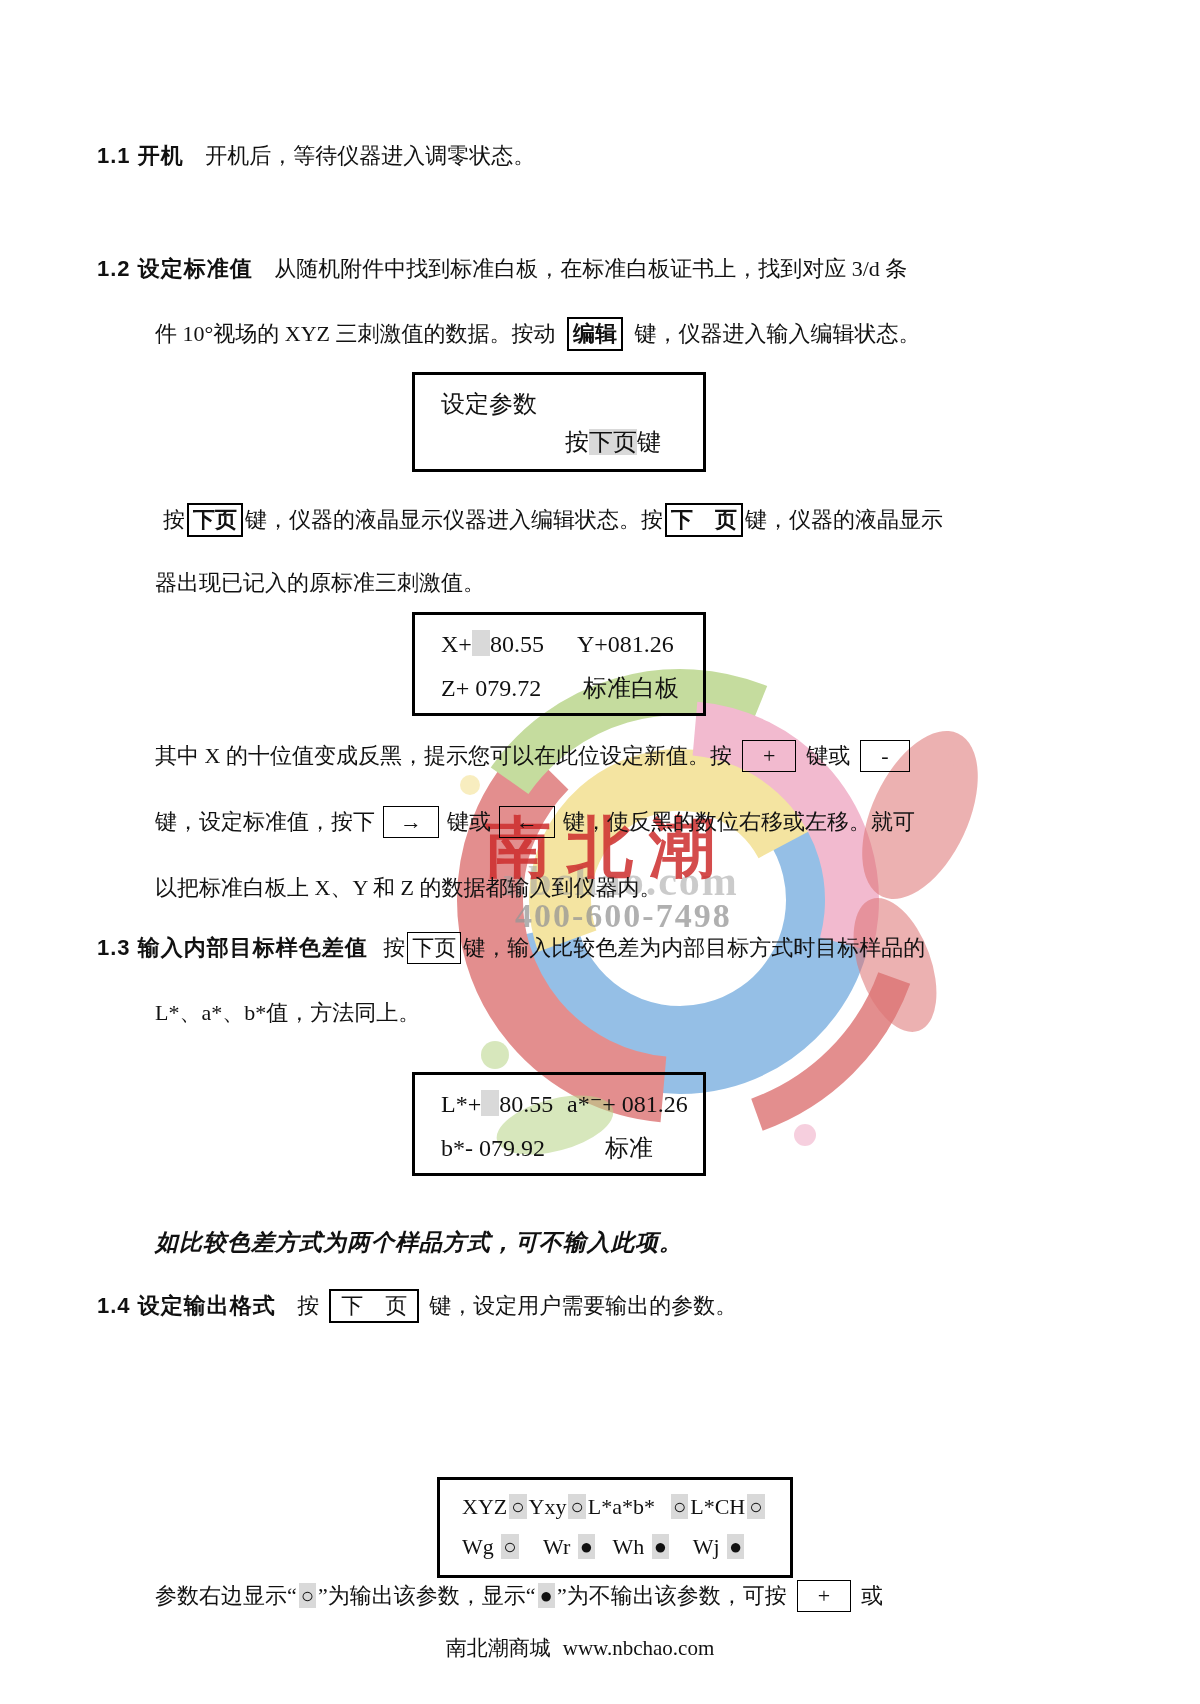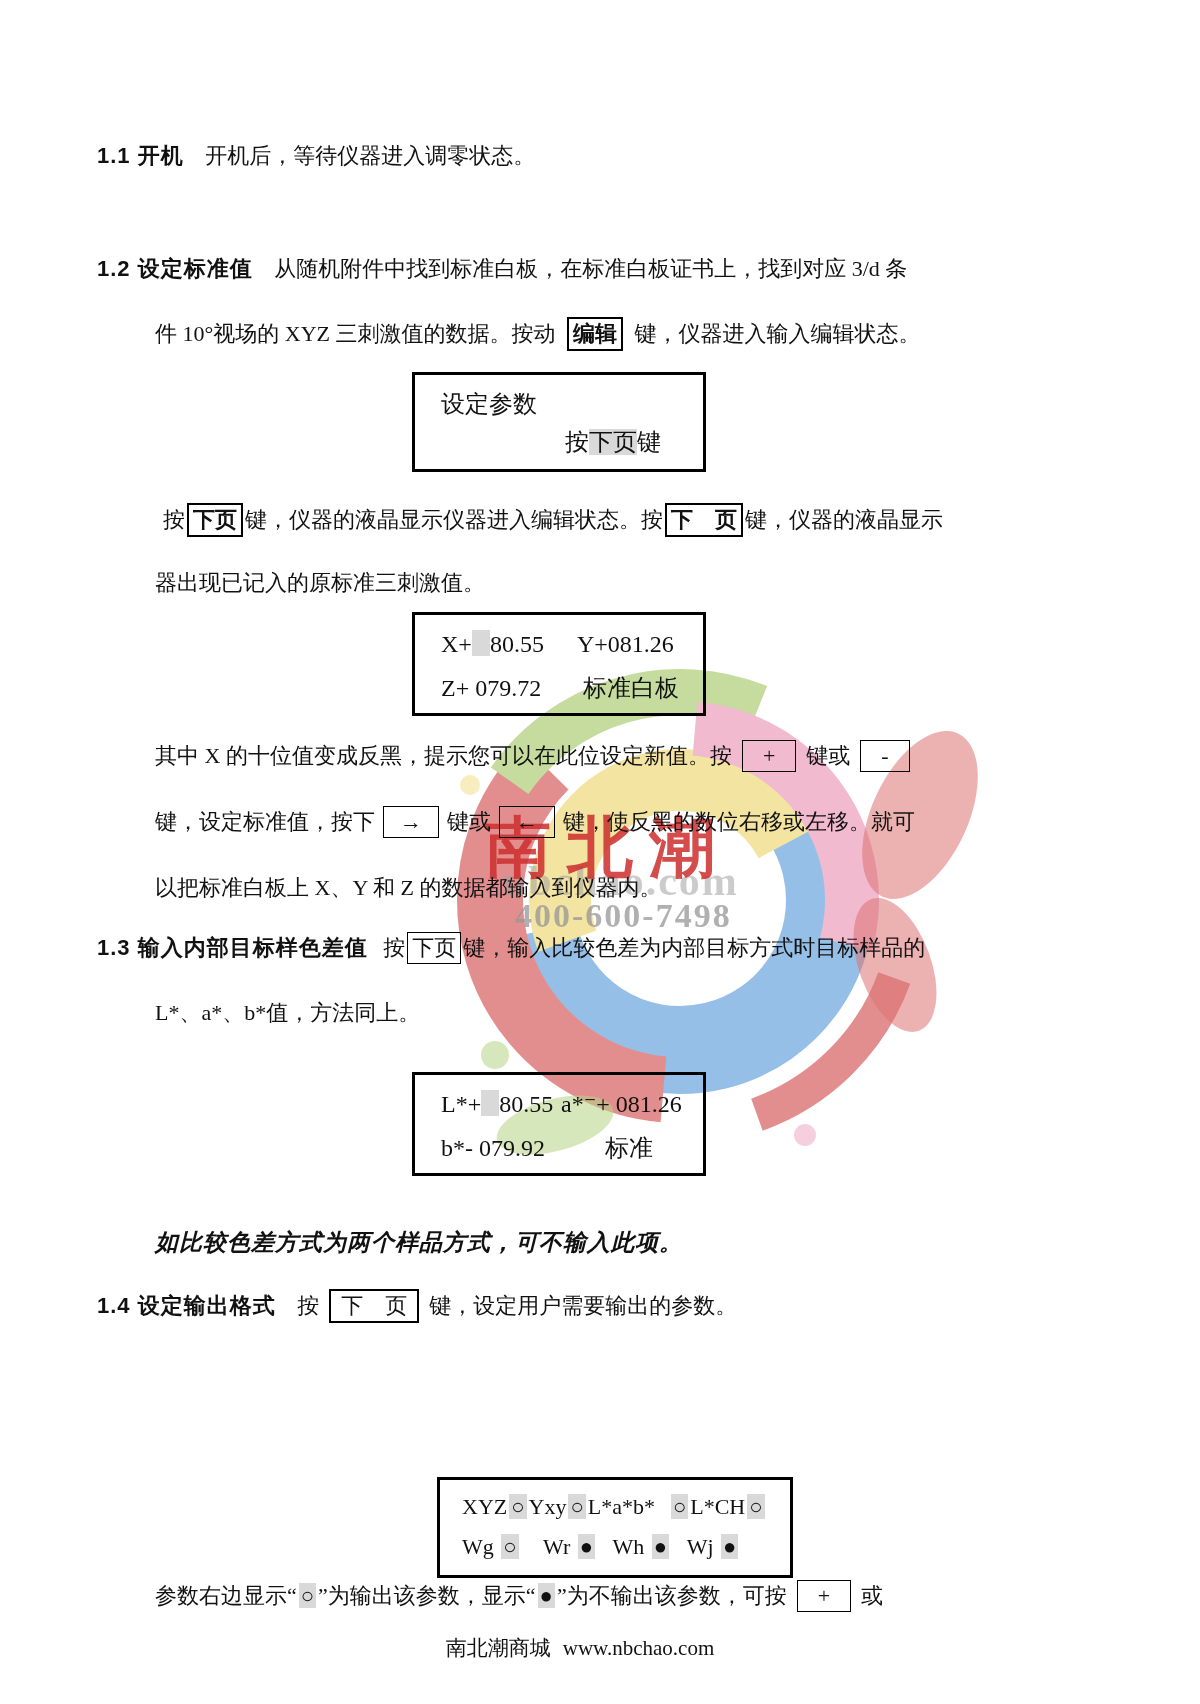--- a/index.html
+++ b/index.html
@@ -190,21 +190,21 @@
   </div>
 
   <div class="line" style="top:997px;left:155px">
     <span>L*、a*、b*值，方法同上。</span>
   </div>
 
   <div class="lcd" style="top:1072px;left:412px;width:288px;height:98px">
     <div class="lcd-cell" style="left:26px;top:14px">
       <span>L*+</span><span class="hl-digit"> </span><span>80.55</span>
     </div>
-    <div class="lcd-cell" style="left:146px;top:14px">a*⁻+ 081.26</div>
+    <div class="lcd-cell" style="left:152px;top:14px">a*⁻+ 081.26</div>
     <div class="lcd-cell" style="left:26px;top:58px">b*- 079.92</div>
     <div class="lcd-cell" style="left:190px;top:58px">标准</div>
   </div>
 
   <div class="line note" style="top:1227px;left:155px">如比较色差方式为两个样品方式，可不输入此项。</div>
 
   <div class="line" style="top:1289px;left:97px">
     <span class="h">1.4 设定输出格式</span>
     <span>按</span><span class="key" style="border-width:2px;padding:0 10px;margin:0 10px"><span>下　页</span></span><span>键，设定用户需要输出的参数。</span>
   </div>
@@ -213,21 +213,21 @@
     <div class="lcd-cell" style="left:22px;top:12px;font-size:22px">
       <span>XYZ</span><span class="circ">○</span><span>Yxy</span><span class="circ">○</span><span>L*a*b*</span><span class="sp"></span><span class="circ">○</span><span>L*CH</span><span class="circ">○</span>
     </div>
     <div class="lcd-cell" style="left:22px;top:52px;font-size:22px">
       <span>Wg</span>
       <span class="circ">○</span>
       <span style="margin-left:17px">Wr</span>
       <span class="circ">●</span>
       <span style="margin-left:10px">Wh</span>
       <span class="circ">●</span>
-      <span style="margin-left:10px">Wj</span>
+      <span style="margin-left:16px">Wj</span>
       <span class="circ">●</span>
     </div>
   </div>
 
   <div class="line" style="top:1580px;left:155px">
     <span>参数右边显示“</span><span class="circ">○</span><span>”为输出该参数，显示“</span><span class="circ">●</span><span>”为不输出该参数，可按</span><span class="key key-wide"><span>+</span></span><span>或</span>
   </div>
 
   <div class="footer">
     <span class="store">南北潮商城</span><span>www.nbchao.com</span>

